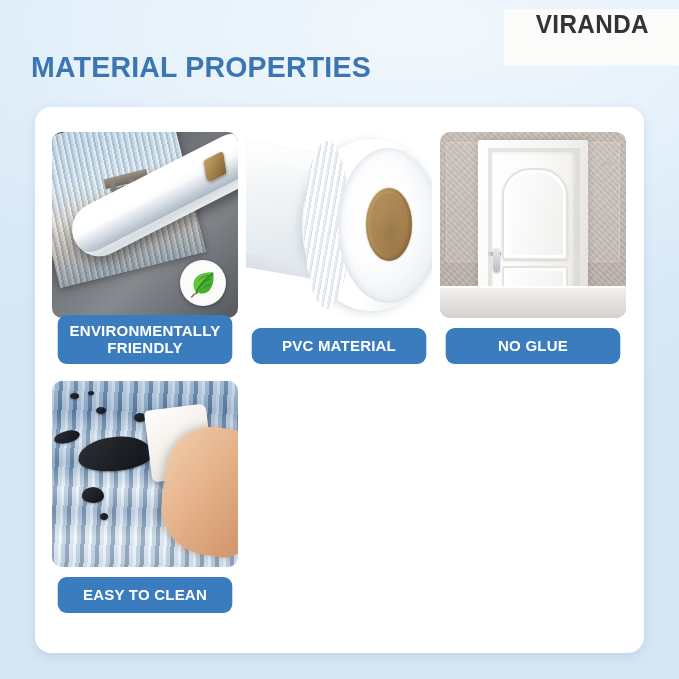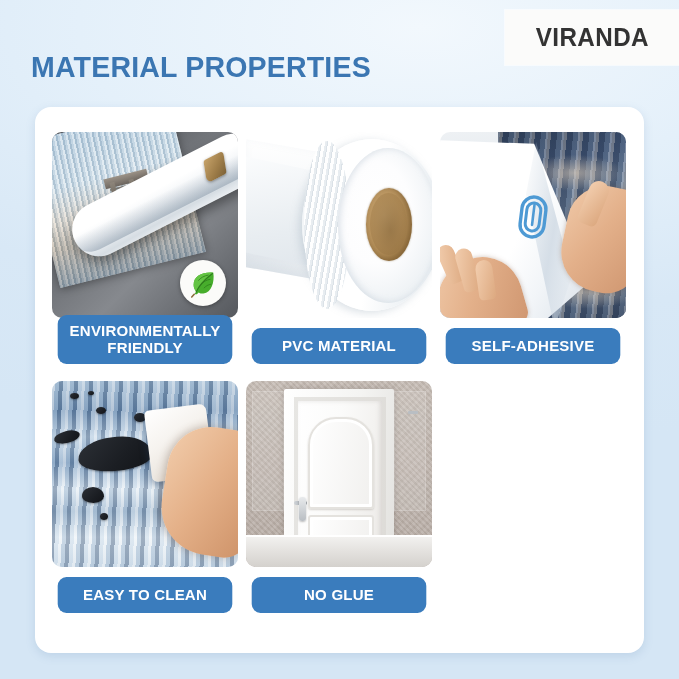--- a/index.html
+++ b/index.html
@@ -26,21 +26,21 @@
 
   
   .logo-box {
     position: absolute;
     left: 505px;
     top: 10px;
     width: 174px;
     height: 55px;
     background: #fbfbfa;
     display: flex;
-    align-items: center;
+    align-items: flex-start;
     justify-content: center;
     box-shadow: 0 0 0 1px rgba(255,255,255,0.6);
   }
   .logo-text {
     font-family: "Liberation Sans Narrow", "Liberation Sans", sans-serif;
     font-weight: bold;
     font-size: 25px;
     letter-spacing: 0.4px;
     color: #333333;
     transform: scaleX(0.97);
@@ -543,60 +543,21 @@
             <div class="roll-body"></div>
             <div class="roll-edge"></div>
             <div class="roll-face"></div>
             <div class="roll-core"></div>
             <div class="roll-core-in"></div>
           </div>
         </div>
         <div class="caption">PVC MATERIAL</div>
       </div>
 
-      <div class="card">
-        <div class="card-img">
-          <div class="art-adh">
-            <div class="adh-marble"></div>
-            <div class="adh-peel"></div>
-            <div class="adh-peel-fold"></div>
-            <svg class="adh-clip" viewBox="0 0 30 46">
-              <rect x="3" y="3" width="24" height="40" rx="12" fill="none" stroke="#4e9ad4" stroke-width="3.4"></rect>
-              <rect x="8" y="9" width="14" height="28" rx="7" fill="none" stroke="#4e9ad4" stroke-width="3"></rect>
-              <path d="M15 11v20" stroke="#4e9ad4" stroke-width="2.6" stroke-linecap="round"></path>
-            </svg>
-            <div class="adh-hand1"></div>
-            <div class="adh-finger" style="left:2px;bottom:34px;width:17px;height:40px;transform:rotate(-24deg);"></div>
-            <div class="adh-finger" style="left:19px;bottom:26px;width:17px;height:44px;transform:rotate(-16deg);"></div>
-            <div class="adh-finger" style="left:37px;bottom:18px;width:17px;height:40px;transform:rotate(-8deg);"></div>
-            <div class="adh-hand2"></div>
-            <div class="adh-finger" style="right:22px;top:48px;width:20px;height:46px;transform:rotate(22deg);"></div>
-          </div>
-        </div>
-        <div class="caption">SELF-ADHESIVE</div>
-      </div>
-
-
-      <div class="card">
-        <div class="card-img">
-          <div class="art-clean">
-            <div class="ink" style="left:18px;top:12px;width:9px;height:6px;border-radius:50%;"></div>
-            <div class="ink" style="left:36px;top:10px;width:6px;height:4px;border-radius:50%;"></div>
-            <div class="ink" style="left:44px;top:26px;width:10px;height:7px;border-radius:50%;"></div>
-            <div class="ink" style="left:82px;top:32px;width:12px;height:9px;border-radius:50%;"></div>
-            <div class="ink" style="left:26px;top:56px;width:74px;height:34px;border-radius:50% 46% 48% 52% / 58% 62% 40% 44%;transform:rotate(-6deg);"></div>
-            <div class="ink" style="left:2px;top:50px;width:26px;height:12px;border-radius:50%;transform:rotate(-14deg);"></div>
-            <div class="ink" style="left:30px;top:106px;width:22px;height:16px;border-radius:50% 50% 48% 52% / 56% 58% 42% 44%;"></div>
-            <div class="ink" style="left:48px;top:132px;width:8px;height:7px;border-radius:50%;"></div>
-            <div class="cloth"></div>
-            <div class="clean-hand"></div>
-          </div>
-        </div>
-        <div class="caption">EASY TO CLEAN</div>
-      </div>
+
 
       <div class="card">
         <div class="card-img">
           <div class="art-door">
             <div class="wall-tex"></div>
             <div class="wall-panel-l"></div>
             <div class="wall-panel-r"></div>
             <div class="door-frame"></div>
             <div class="door-rec"></div>
             <div class="door-leaf"></div>
@@ -604,15 +565,33 @@
             <div class="door-panel-bot"></div>
             <div class="door-handle-bar"></div>
             <div class="door-handle"></div>
             <div class="door-hinge"></div>
             <div class="baseboard"></div>
           </div>
         </div>
         <div class="caption">NO GLUE</div>
       </div>
 
+      <div class="card">
+        <div class="card-img">
+          <div class="art-clean">
+            <div class="ink" style="left:18px;top:12px;width:9px;height:6px;border-radius:50%;"></div>
+            <div class="ink" style="left:36px;top:10px;width:6px;height:4px;border-radius:50%;"></div>
+            <div class="ink" style="left:44px;top:26px;width:10px;height:7px;border-radius:50%;"></div>
+            <div class="ink" style="left:82px;top:32px;width:12px;height:9px;border-radius:50%;"></div>
+            <div class="ink" style="left:26px;top:56px;width:74px;height:34px;border-radius:50% 46% 48% 52% / 58% 62% 40% 44%;transform:rotate(-6deg);"></div>
+            <div class="ink" style="left:2px;top:50px;width:26px;height:12px;border-radius:50%;transform:rotate(-14deg);"></div>
+            <div class="ink" style="left:30px;top:106px;width:22px;height:16px;border-radius:50% 50% 48% 52% / 56% 58% 42% 44%;"></div>
+            <div class="ink" style="left:48px;top:132px;width:8px;height:7px;border-radius:50%;"></div>
+            <div class="cloth"></div>
+            <div class="clean-hand"></div>
+          </div>
+        </div>
+        <div class="caption">EASY TO CLEAN</div>
+      </div>
+
     </div>
   </div>
 </div>
 
 </body></html>

